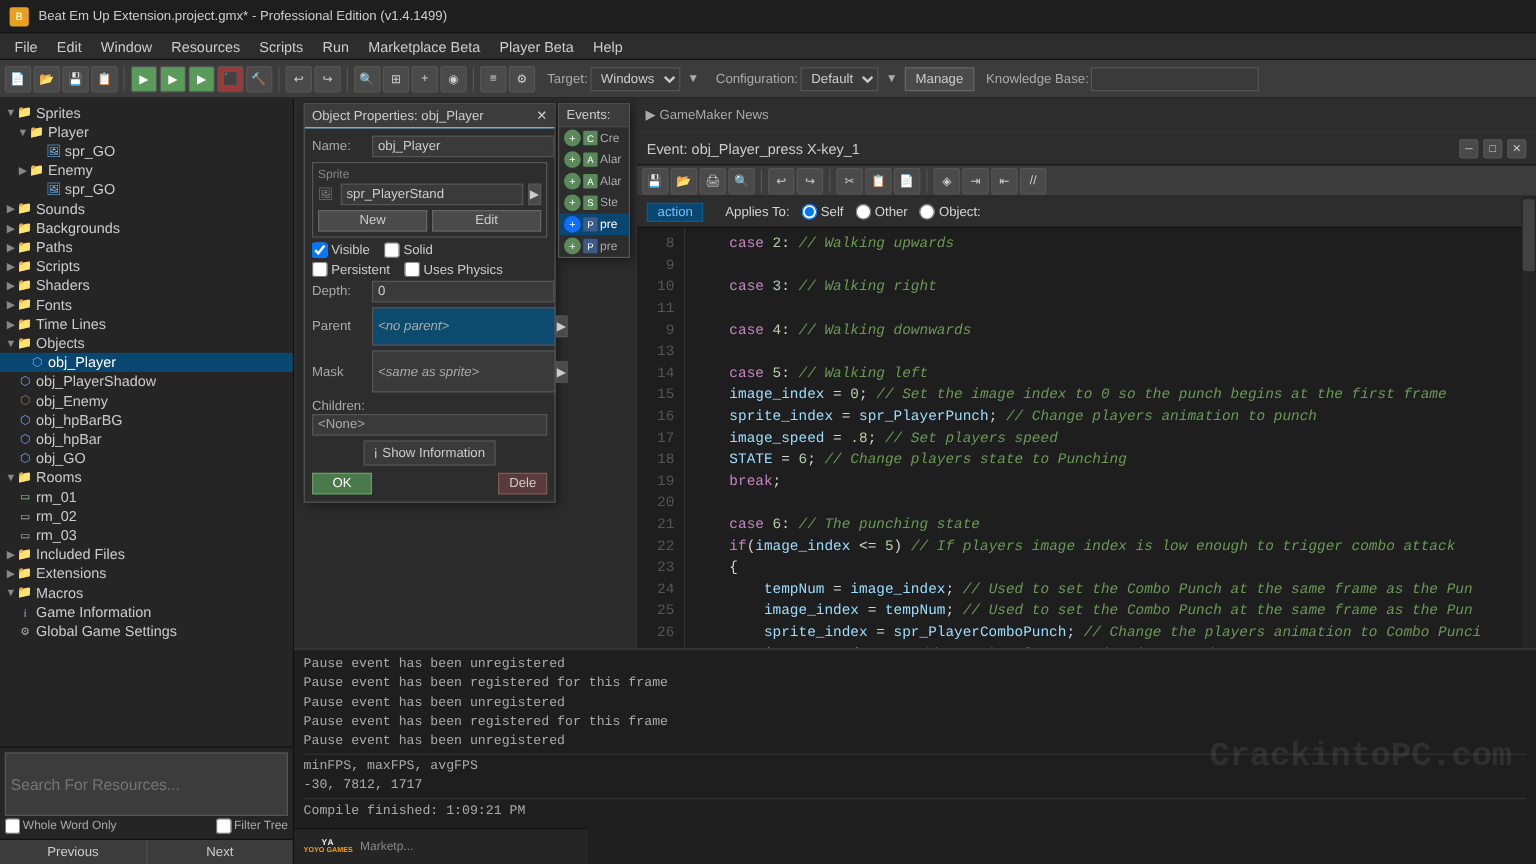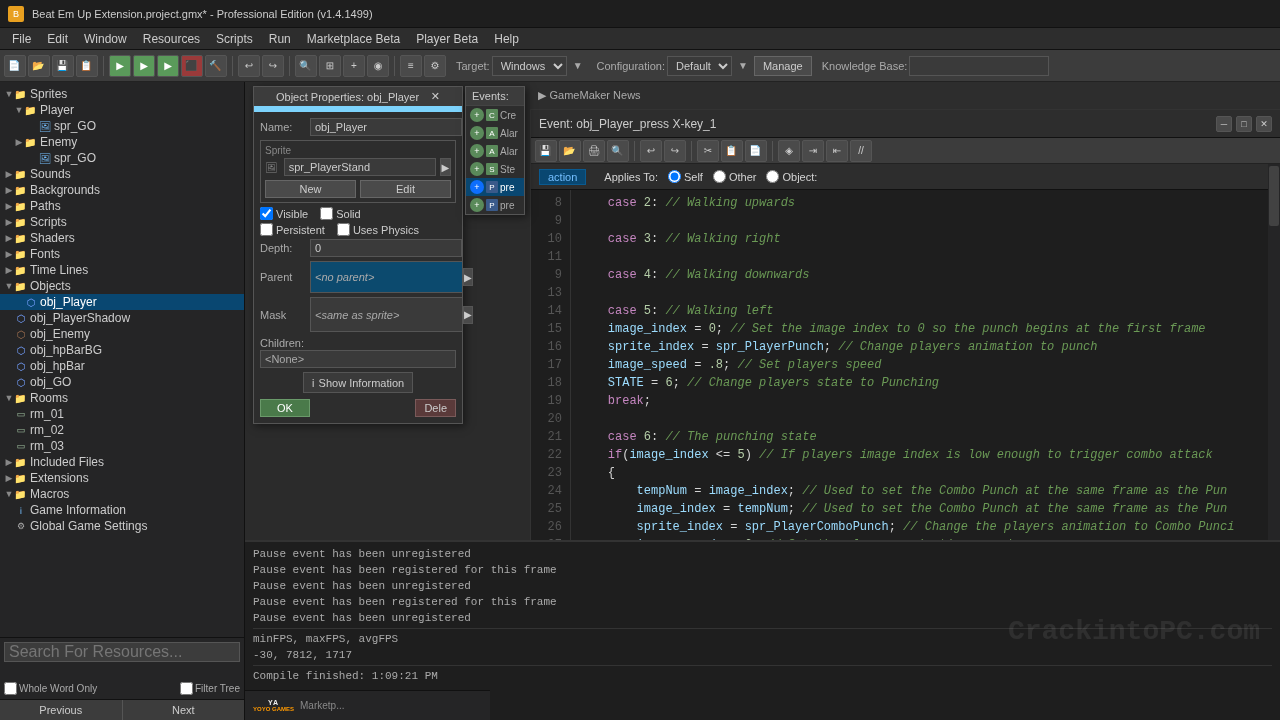--- a/index.html
+++ b/index.html
@@ -35,33 +35,33 @@
     .tree-indent { display: inline-block; }
     .tree-icon { width: 14px; height: 14px; display: inline-flex; align-items: center; justify-content: center; font-size: 10px; margin-right: 2px; flex-shrink: 0; }
     .folder-icon { color: #dcb67a; }
     .file-icon { color: #75bfff; }
     .expand-icon { color: #888; font-size: 9px; width: 10px; display: inline-flex; align-items: center; justify-content: center; }
     .tree-label { font-size: 12px; color: #ccc; }
     .tree-label.selected-text { color: #fff; }
 
     
     #search-bar { padding: 4px; border-top: 1px solid #111; background: #252526; }
-    #search-input { width: 100%; background: #3c3c3c; border: 1px solid #555; color: #ccc; padding: 0 4px; font-size: 16px; }
-    #search-options { display: flex; align-items: center; margin-top: 20px; gap: 6px; }
+    #search-input { width: 100%; background: #3c3c3c; border: 1px solid #555; color: #ccc; padding: 18px 4px; font-size: 13px; }
+    #search-options { display: flex; align-items: center; margin-top: 2px; gap: 6px; }
     .search-checkbox { font-size: 10px; color: #aaa; display: flex; align-items: center; gap: 2px; }
     .nav-btns { display: flex; border-top: 1px solid #111; }
     .nav-btn { flex: 1; background: #3c3c3c; border: none; border-right: 1px solid #555; color: #ccc; padding: 4px; cursor: pointer; font-size: 11px; text-align: center; }
     .nav-btn:last-child { border-right: none; }
 
     
     #center-area { flex: 1; display: flex; flex-direction: column; overflow: hidden; position: relative; }
 
     
     #obj-props { position: absolute; left: 8px; top: 4px; width: 210px; background: #2d2d2d; border: 1px solid #555; z-index: 10; box-shadow: 2px 2px 8px rgba(0,0,0,0.5); }
-    #obj-props-title { background: #3c3c3c; padding: 3px 22px; font-size: 11px; color: #ccc; display: flex; align-items: center; justify-content: space-between; border-bottom: 6px solid #7dd3fc; }
+    #obj-props-title { background: #3c3c3c; padding: 3px 6px; font-size: 11px; color: #ccc; display: flex; align-items: center; justify-content: space-between; border-bottom: 1px solid #7dd3fc; }
     #obj-props-body { padding: 6px; }
     .prop-row { display: flex; align-items: center; margin-bottom: 4px; }
     .prop-label { width: 50px; font-size: 11px; color: #aaa; flex-shrink: 0; }
     .prop-input { flex: 1; background: #3a3a3a; border: 1px solid #555; color: #ccc; padding: 1px 4px; font-size: 11px; height: 18px; }
     .sprite-box { border: 1px solid #555; padding: 4px; margin-bottom: 4px; }
     .sprite-label { font-size: 10px; color: #888; margin-bottom: 2px; }
     .sprite-row { display: flex; align-items: center; gap: 4px; }
     .sprite-input { flex: 1; background: #3a3a3a; border: 1px solid #555; color: #ccc; padding: 1px 4px; font-size: 11px; height: 18px; }
     .sprite-icon-btn { width: 18px; height: 18px; background: #4a4a4a; border: 1px solid #555; color: #ccc; cursor: pointer; display: flex; align-items: center; justify-content: center; font-size: 10px; }
     .new-edit-row { display: flex; gap: 4px; margin-top: 4px; }

